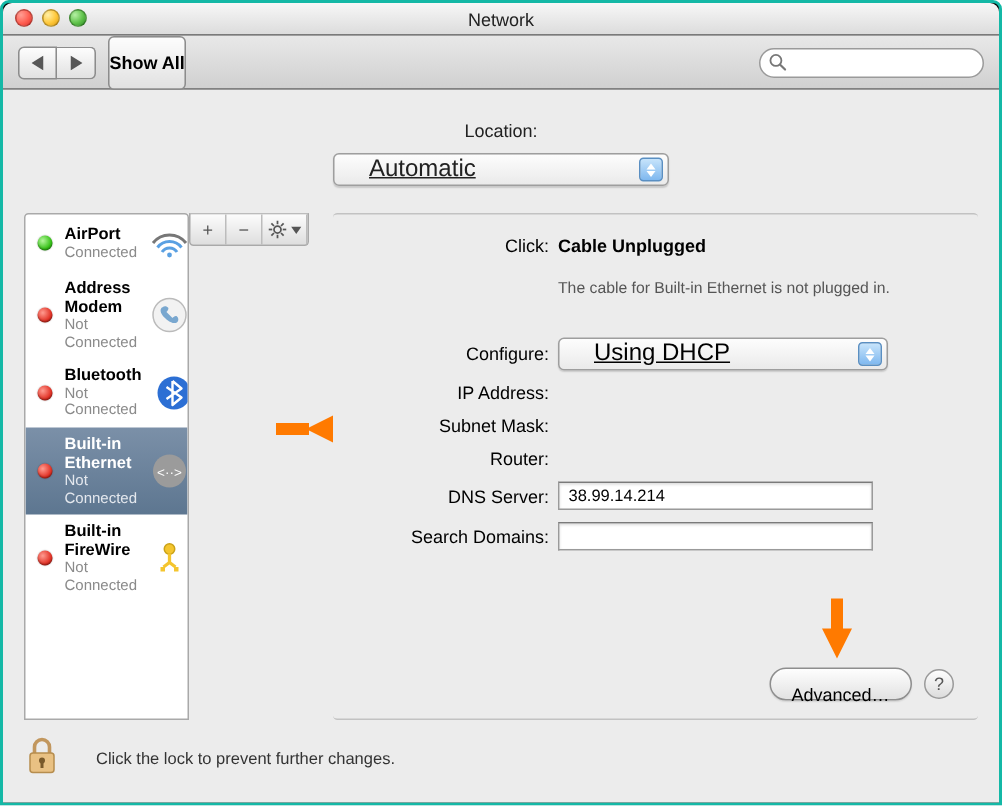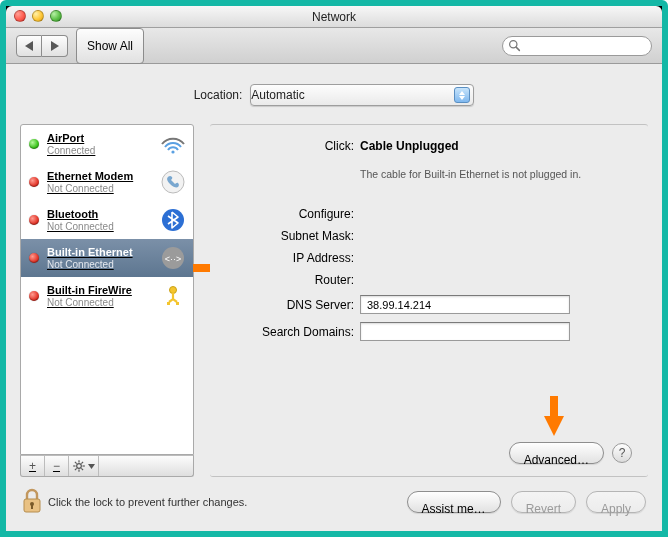--- a/index.html
+++ b/index.html
@@ -1,48 +1,48 @@
 <!DOCTYPE html>
 <html><head>
 <meta charset="utf-8">
 <style>
   * { box-sizing: border-box; margin: 0; padding: 0; }
   body { font-family: "Lucida Grande", "Helvetica Neue", Arial, sans-serif; font-size: 11px; background: #fff; width: 668px; height: 537px; overflow: hidden; }
-  .window { width: 668px; height: 537px; display: flex; flex-direction: column; border: 6px solid #14b8a6; border-radius: 6px 6px 0 0; background: #000000; }
+  .window { width: 668px; height: 537px; display: flex; flex-direction: column; border: 2px solid #14b8a6; border-radius: 6px 6px 0 0; background: #000000; }
   
   .titlebar { height: 22px; background: linear-gradient(#f7f7f7, #dcdcdc); border-bottom: 1px solid #9f9f9f; border-radius: 6px 6px 0 0; display:flex; align-items:center; justify-content:center; position:relative; }
   .traffic { position:absolute; left:8px; top:4px; display:flex; gap:6px; }
   .tl { width:12px; height:12px; border-radius:50%; border:1px solid rgba(0,0,0,.25); }
   .tl.red { background: radial-gradient(circle at 30% 30%, #ff9f95, #ff5f52 55%, #d9302a); }
   .tl.yel { background: radial-gradient(circle at 30% 30%, #fff0a8, #ffc83a 55%, #d99a10); }
   .tl.grn { background: radial-gradient(circle at 30% 30%, #b6f0a5, #5fc24a 55%, #2f8a25); }
   .titlebar .title { font-size:12px; color:#222; }
   
   .toolbar { height:36px; background: linear-gradient(#e8e8e8, #d0d0d0); border-bottom:1px solid #9a9a9a; display:flex; align-items:center; padding:0 10px; gap:8px; }
   .segbtn { display:inline-flex; }
   .navbtn { width:26px; height:22px; background: linear-gradient(#fdfdfd,#e1e1e1); border:1px solid #8c8c8c; display:flex; align-items:center; justify-content:center; cursor:default; }
   .navbtn:first-child { border-radius:4px 0 0 4px; }
   .navbtn:last-child { border-radius:0 4px 4px 0; border-left:none; }
-  .showall-btn { height:36px; padding:0 10px; background:linear-gradient(#fdfdfd,#e1e1e1); border:1px solid #8c8c8c; border-radius:4px; font-size:12px; cursor:default; }
+  .showall-btn { height:36px; padding:0 0; background:linear-gradient(#fdfdfd,#e1e1e1); border:1px solid #8c8c8c; border-radius:4px; font-size:12px; cursor:default;font-weight:bold; }
   .spacer { flex:1; }
   .search-wrap { position:relative; width:150px; }
   .search { width:100%; height:20px; border:1px solid #9a9a9a; border-radius:11px; padding:0 8px 0 22px; font-size:11px; background:#fff; }
   .search-icon-svg { position:absolute; left:6px; top:3px; width:13px; height:13px; }
   
   .body { flex:1; display:flex; flex-direction:column; background:#ececec; padding:0; }
-  .location-row { display:flex; align-items:center; justify-content:center; gap:8px; padding:20px 0 18px; font-size:12px; color:#222; }
-  .popup { position:relative; background:linear-gradient(#fdfdfd,#eaeaea); border:1px solid #9e9e9e; border-radius:4px; height:22px; display:flex; align-items:center; padding:0 22px 0 0; font-size:12px; box-shadow:0 1px 1px rgba(0,0,0,.15); }
+  .location-row { display:flex; align-items:center; justify-content:center; gap:8px; padding:20px 0 18px; font-size:12px; color:#222;flex-direction:column; }
+  .popup { position:relative; background:linear-gradient(#fdfdfd,#eaeaea); border:1px solid #9e9e9e; border-radius:4px; height:22px; display:flex; align-items:center; padding:0 22px 0 23px; font-size:16px; box-shadow:0 1px 1px rgba(0,0,0,.15);text-decoration:underline; }
   .popup.wide { width:224px; }
   .popup .caps { position:absolute; right:3px; top:2px; bottom:2px; width:16px; background:linear-gradient(#c7e4fb,#7fb8ef); border-radius:3px; border:1px solid #5a8fc2; display:flex; flex-direction:column; align-items:center; justify-content:center; gap:0; }
   .caps .tri { width:0;height:0;border-left:3px solid transparent;border-right:3px solid transparent; }
   .caps .up { border-bottom:4px solid #fff; margin-bottom:1px; }
   .caps .dn { border-top:4px solid #fff; }
   .main-row { display:flex; gap:16px; padding:0 14px 0 14px; flex:1; }
   
-  .sidebar-wrap { width:174px; display:flex; flex-direction:column;text-decoration:underline; }
+  .sidebar-wrap { width:190px; display:flex; flex-direction:row; }
   .sidebar { flex:1; background:#fff; border:1px solid #a9a9a9; border-radius:3px 3px 0 0; overflow:hidden; }
   .service { display:flex; align-items:center; padding:5px 6px 5px 8px; gap:8px; border-bottom:0px; position:relative; }
   .service.sel { background: linear-gradient(#7b90a8,#5d7690); color:#fff; }
   .dot { width:10px; height:10px; border-radius:50%; flex-shrink:0; box-shadow:inset 0 -1px 1px rgba(0,0,0,.3), 0 0 1px rgba(0,0,0,.4); }
   .dot.green { background: radial-gradient(circle at 35% 35%, #b4f79c, #38c219 60%, #1e7a0d); }
   .dot.red { background: radial-gradient(circle at 35% 35%, #ff9b90, #e23428 60%, #8f130d); }
   .svc-text { flex:1; line-height:1.15; }
   .svc-name { font-size:11px; font-weight:bold; }
   .svc-status { font-size:10px; color:#8a8a8a; }
   .service.sel .svc-status { color:#e4e8ee; }
@@ -60,21 +60,21 @@
   .form-row { display:flex; align-items:center; margin-top:8px; }
   .form-label { width:140px; text-align:right; font-size:12px; padding-right:6px; }
   .form-field { flex:1; }
   .textfield { width:210px; height:19px; background:#fff; border:1px solid #9a9a9a; border-top-color:#7a7a7a; font-size:11px; padding:0 6px; box-shadow: inset 0 1px 2px rgba(0,0,0,.15); }
   .popup.cfg { width:220px; }
   .advanced-row { display:flex; justify-content:flex-end; align-items:center; gap:8px; position:absolute; right:16px; bottom:12px; }
   .push-btn { height:21px; padding:10px 14px; background:linear-gradient(#fefefe,#e2e2e2); border:1px solid #8e8e8e; border-radius:11px; font-size:12px; cursor:default; box-shadow:0 1px 1px rgba(0,0,0,.1); }
   .push-btn.disabled { color:#9a9a9a; border-color:#b5b5b5; background:linear-gradient(#f4f4f4,#ececec); }
   .help-btn { width:20px; height:20px; border-radius:50%; background:linear-gradient(#fefefe,#dcdcdc); border:1px solid #9a9a9a; display:flex; align-items:center; justify-content:center; font-size:12px; color:#555; }
   
-  .bottom { display:flex; align-items:center; padding:10px 16px 14px 14px; gap:4px;justify-content:space-between; }
+  .bottom { display:flex; align-items:center; padding:10px 16px 14px 14px; gap:24px;justify-content:space-between; }
   .lock-icon svg { width:24px; height:28px; }
   .lock-text { font-size:11px; color:#333; flex:1; }
   .bottom-btns { display:flex; gap:10px; }
   
   .arrow { position:absolute; }
   .arrow.h { width:40px; height:30px; }
   .arrow.h::before { content:""; position:absolute; right:0; top:8px; width:0; height:0; border-top:10px solid transparent; border-bottom:10px solid transparent; border-right:20px solid #ff7a00; }
   .arrow.h::after { content:""; position:absolute; right:18px; top:14px; width:22px; height:8px; background:#ff7a00; }
   .arrow.v { width:30px; height:40px; }
   .arrow.v::before { content:""; position:absolute; bottom:0; left:6px; width:0; height:0; border-left:10px solid transparent; border-right:10px solid transparent; border-top:20px solid #ff7a00; }
@@ -150,21 +150,21 @@
                   <path d="M5 13 A10 10 0 0 1 21 13" fill="none" stroke="#5aa0e2" stroke-width="2"></path>
                   <path d="M8 16 A6 6 0 0 1 18 16" fill="none" stroke="#5aa0e2" stroke-width="2"></path>
                   <circle cx="13" cy="18" r="1.6" fill="#5aa0e2"></circle>
                 </svg>
             </span>
           </div>
 
           <div class="service">
             <span class="dot red"></span>
             <div class="svc-text">
-              <div class="svc-name">Ethernet Modem</div>
+              <div class="svc-name">Address Modem</div>
               <div class="svc-status">Not Connected</div>
             </div>
             <span class="svc-icon">
               <svg width="26" height="26" viewBox="0 0 26 26">
                   <circle cx="13" cy="13" r="11" fill="#f2f2f2" stroke="#bbb"></circle>
                   <path d="M8 8 C8 8 10 6 12 8 C13 9 11 11 11 11 L15 15 C15 15 17 13 18 14 C20 16 18 18 18 18 C18 18 15 20 10 15 C5 10 8 8 8 8 Z" fill="#79a7cf"></path>
                 </svg>
             </span>
           </div>
 
@@ -246,29 +246,38 @@
         <div class="status-row">
           <div class="status-label">Click:</div>
           <div class="status-val">
             <div class="status-title">Cable Unplugged</div>
             <div class="status-desc">The cable for Built-in Ethernet is not plugged in.</div>
           </div>
         </div>
 
         <div class="form-row" style="margin-top:22px;">
           <div class="form-label">Configure:</div>
+          <div class="form-field">
+            <div class="popup cfg">
+              <span>Using DHCP</span>
+              <div class="caps">
+                  <div class="tri up"></div>
+                  <div class="tri dn"></div>
+                </div>
+            </div>
+          </div>
+        </div>
+
+        <div class="form-row">
+          <div class="form-label">IP Address:</div>
+          <div class="form-field"><span></span></div>
         </div>
 
         <div class="form-row">
           <div class="form-label">Subnet Mask:</div>
-          <div class="form-field"><span></span></div>
-        </div>
-
-        <div class="form-row">
-          <div class="form-label">IP Address:</div>
           <div class="form-field"><span></span></div>
         </div>
 
         <div class="form-row">
           <div class="form-label">Router:</div>
           <div class="form-field"><span></span></div>
         </div>
 
         <div class="form-row">
           <div class="form-label">DNS Server:</div>
@@ -295,21 +304,16 @@
     <div class="bottom">
       <span class="lock-icon">
         <svg viewBox="0 0 24 28">
             <path d="M7 12 V8 a5 5 0 0 1 10 0 V12" fill="none" stroke="#c2975e" stroke-width="2.4"></path>
             <rect x="4" y="12" width="16" height="13" rx="2" fill="#e9c183" stroke="#b68d4e"></rect>
             <circle cx="12" cy="17" r="2" fill="#7a5a2a"></circle>
             <rect x="11" y="18" width="2" height="4" fill="#7a5a2a"></rect>
           </svg>
       </span>
       <span class="lock-text">Click the lock to prevent further changes.</span>
-      <div class="bottom-btns">
-        <button class="push-btn">Assist me…</button>
-        <button class="push-btn disabled">Revert</button>
-        <button class="push-btn disabled">Apply</button>
-      </div>
     </div>
 
   </div>
 </div>
 
 </body></html>

